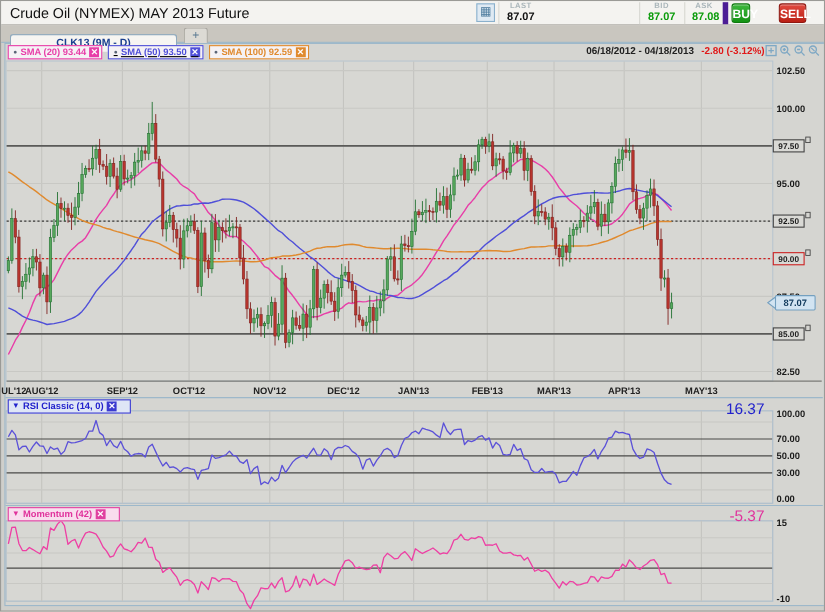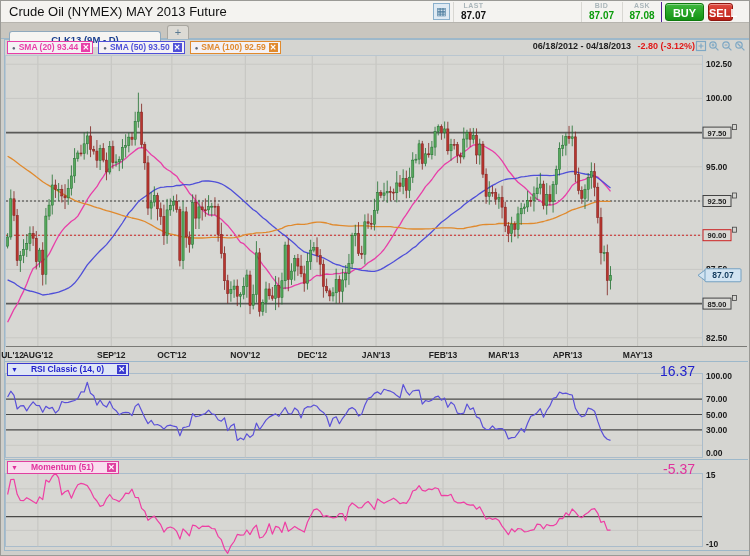--- a/index.html
+++ b/index.html
@@ -10,39 +10,39 @@
   .title{position:absolute;left:8px;top:3px;font-size:13px;color:#111;}
   .calc-btn{position:absolute;left:432px;top:2px;width:17px;height:17px;background:#dfeaf3;border:1px solid #8ab0cc;
     color:#4a7a9c;font-size:11px;line-height:15px;text-align:center;cursor:pointer;}
   .qcol{position:absolute;top:1px;height:20px;text-align:center;border-left:1px solid #d8d7d2;padding:0 6px;}
   .qcap{font-size:7px;color:#aab6ba;font-weight:bold;letter-spacing:.4px;line-height:8px;}
   .qval{font-size:10px;font-weight:bold;line-height:11px;}
   .q-last .qval{color:#111;}
   .q-green .qval{color:#0c9c0c;}
   .trade-btn{position:absolute;top:2px;height:18px;border-radius:3px;color:#fff;font-weight:bold;font-size:11px;
     text-align:center;line-height:18px;cursor:pointer;box-shadow:inset 0 1px 0 rgba(255,255,255,.4);}
-  .buy{left:664px;width:39px;background:linear-gradient(#3db83d,#149314);border:1px solid #0e7a0e;}
+  .buy{left:664px;width:17px;background:linear-gradient(#3db83d,#149314);border:1px solid #0e7a0e;}
   .sell{left:707px;width:25px;background:linear-gradient(#e04a40,#bb2015);border:1px solid #8f1710;}
   
   .tabbar{position:absolute;left:0;top:22px;width:750px;height:16px;background:#c9c6bf;border-bottom:1px solid #9db8ca;}
   .tab{position:absolute;left:8px;top:8px;width:152px;height:16px;background:#f6f5f2;border:1px solid #8fa9bd;border-bottom:none;
     border-radius:3px 3px 0 0;text-align:center;font-size:9.5px;font-weight:bold;color:#1a3f8f;line-height:15px;cursor:pointer;}
   .tab-add{position:absolute;left:166px;top:2px;width:22px;height:14px;background:#dcdad4;border:1px solid #a9a7a0;
     border-bottom:none;border-radius:3px 3px 0 0;text-align:center;font-size:11px;color:#5a7a92;line-height:12px;cursor:pointer;}
   
   .legend-row{position:absolute;left:6px;top:40px;display:flex;gap:5px;}
   .badge{height:13px;display:flex;align-items:center;gap:3px;padding:0 2px 0 4px;background:#f5f2f5;border:1px solid;cursor:pointer;}
   .badge .bullet{font-size:6px;color:#5a6476;line-height:6px;}
   .badge .blabel{font-size:8.5px;font-weight:bold;line-height:9px;}
   .badge .bx{width:9px;height:9px;color:#fff;font-size:8px;line-height:9px;text-align:center;font-weight:bold;cursor:pointer;}
   .range-box{position:absolute;top:40px;right:54px;font-size:9px;font-weight:bold;color:#222;}
   .range-change{color:#e01818;margin-left:4px;margin-top:46px;}
   .chart-tools{position:absolute;top:39px;right:3px;display:flex;gap:1px;}
   .tool{width:12px;height:12px;cursor:pointer;}
-  .pane-head{position:absolute;left:6px;height:13px;display:flex;align-items:center;gap:13px;padding:0 2px 0 3px;border:1px solid;cursor:pointer;}
+  .pane-head{position:absolute;left:6px;height:13px;display:flex;align-items:center;gap:3px;padding:0 12px 0 3px;border:1px solid;cursor:pointer;}
   .pane-head .tri{font-size:7px;line-height:8px;}
   .pane-head .plabel{font-size:8.5px;font-weight:bold;line-height:9px;}
   .pane-head .bx{width:9px;height:9px;color:#fff;font-size:8px;line-height:9px;text-align:center;font-weight:bold;}
   .rsi-head{top:362px;background:#dfe6f6;border-color:#3a3ad0;color:#2222cc;}
   .rsi-head .bx{background:#3a3ad0;}
   .mom-head{top:460px;background:#f9ddee;border-color:#e040a0;color:#e0329c;}
   .mom-head .bx{background:#e040a0;}
   .pane-val{position:absolute;right:54px;font-size:14px;font-weight:normal;}
   .rsi-val{top:362px;color:#2222cc;}
   .mom-val{top:460px;color:#e0329c;}
@@ -546,40 +546,40 @@
     <span class="title">Crude Oil (NYMEX) MAY 2013 Future</span>
     <span class="calc-btn">▦</span>
     <div class="qcol q-last" style="left:452px;width:40px;">
       <div class="qcap">LAST</div>
       <div class="qval">87.07</div>
     </div>
     <div class="qcol q-green" style="left:580px;width:40px;">
       <div class="qcap">BID</div>
       <div class="qval">87.07</div>
     </div>
-    <div class="qcol q-green" style="left:621px;width:40px;border-right:1px solid #4c1d95;">
+    <div class="qcol q-green" style="left:621px;width:40px;border-right:5px solid #4c1d95;">
       <div class="qcap">ASK</div>
       <div class="qval">87.08</div>
     </div>
     <div class="trade-btn buy">BUY</div>
     <div class="trade-btn sell">SELL</div>
   </div>
 
   <div class="tabbar">
     <div class="tab">CLK13 (9M - D)</div>
     <div class="tab-add">+</div>
   </div>
 
   <div class="legend-row">
     <div class="badge" style="border-color:#e83ea8;">
       <span class="bullet">●</span>
       <span class="blabel" style="color:#e83ea8;">SMA (20) 93.44</span>
       <span class="bx" style="background:#e83ea8;">✕</span>
     </div>
-    <div class="badge" style="border-color:#4f4fd8;">
+    <div class="badge" style="border-color:#4f4fd8;text-decoration:underline;">
       <span class="bullet">●</span>
       <span class="blabel" style="color:#4f4fd8;">SMA (50) 93.50</span>
       <span class="bx" style="background:#4f4fd8;">✕</span>
     </div>
     <div class="badge" style="border-color:#e08a2e;">
       <span class="bullet">●</span>
       <span class="blabel" style="color:#e08a2e;">SMA (100) 92.59</span>
       <span class="bx" style="background:#e08a2e;">✕</span>
     </div>
   </div>
@@ -610,18 +610,18 @@
 
   <div class="pane-head rsi-head">
     <span class="tri">▼</span>
     <span class="plabel">RSI Classic (14, 0)</span>
     <span class="bx">✕</span>
   </div>
   <div class="pane-val rsi-val">16.37</div>
 
   <div class="pane-head mom-head">
     <span class="tri">▼</span>
-    <span class="plabel">Momentum (51)</span>
+    <span class="plabel">Momentum (42)</span>
     <span class="bx">✕</span>
   </div>
   <div class="pane-val mom-val">-5.37</div>
 
 </div>
 
 </body></html>

